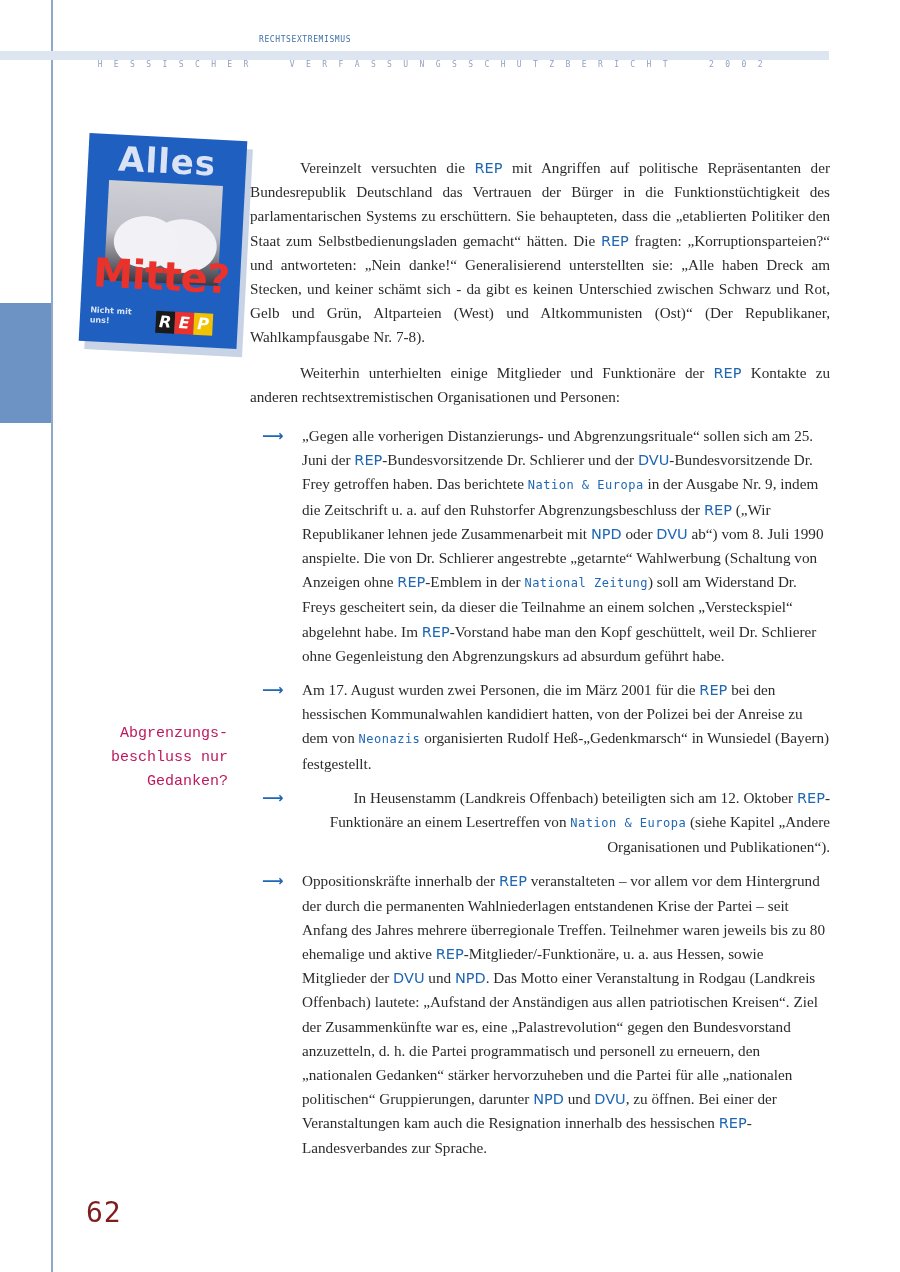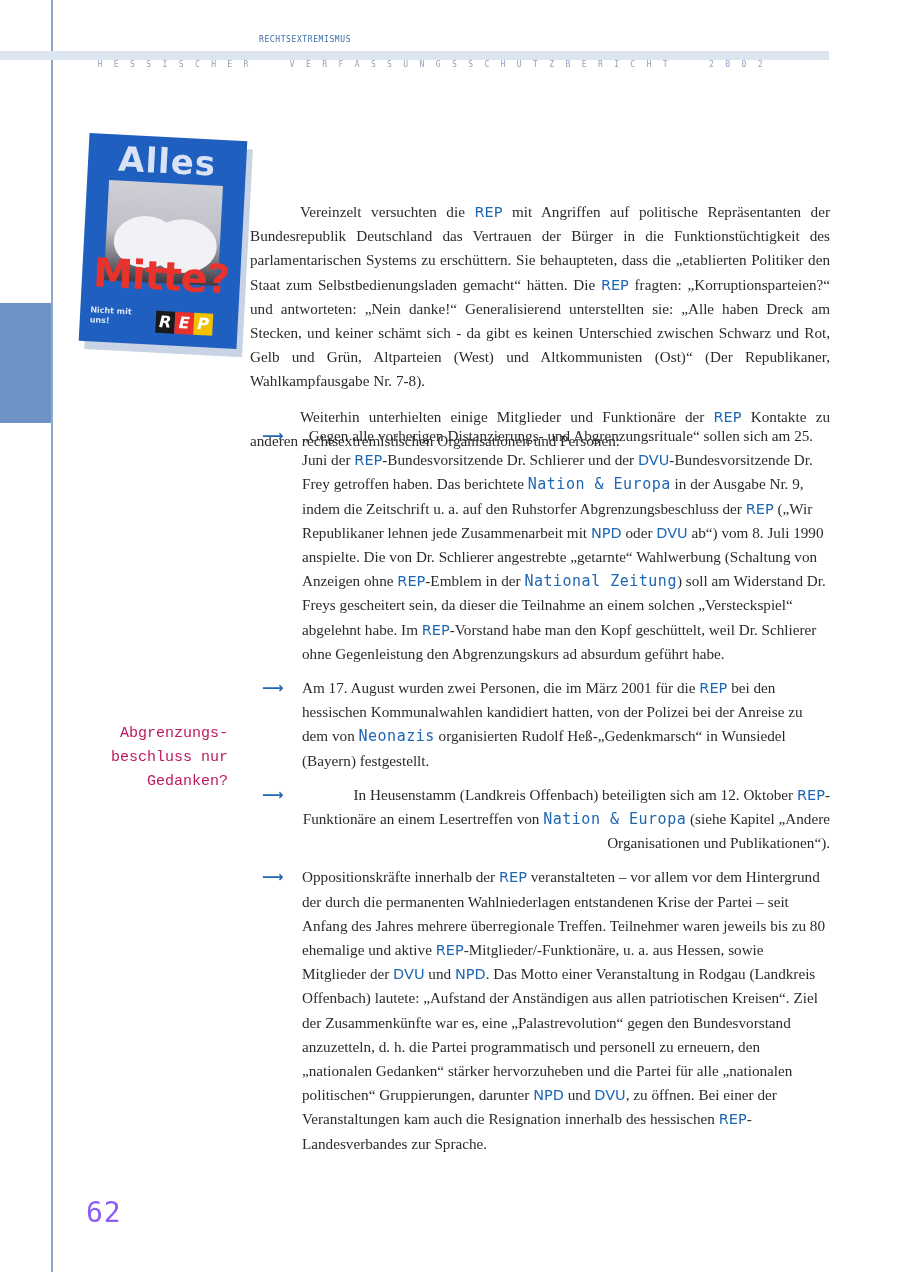--- a/index.html
+++ b/index.html
@@ -56,42 +56,42 @@
       position: absolute; left: 10px; top: 172px; width: 60px;
       font-family: "DejaVu Sans", sans-serif; font-weight: bold; font-size: 8px; line-height: 10px; color: #d9e3f5;
     }
     .poster-logo { position: absolute; left: 76px; top: 174px; height: 22px; display: flex; }
     .poster-logo span {
       display: inline-block; width: 19px; height: 22px; line-height: 22px; text-align: center;
       font-family: "DejaVu Sans", sans-serif; font-weight: bold; font-style: italic; font-size: 16px; color: #ffffff;
     }
     .text-block {
       position: absolute; left: 250px; width: 580px;
-      font-size: 15.2px; line-height: 24.2px; text-align: justify; margin-top: 44px;
+      font-size: 15.2px; line-height: 24.2px; text-align: justify;
     }
     .para { margin: 0; text-indent: 50px; }
     .hl {
       font-family: "DejaVu Sans", sans-serif; color: #1f66b3; font-size: 14.5px;
     }
     .hl-mono {
-      font-family: "DejaVu Sans Mono", monospace; color: #1f66b3; font-size: 15px; letter-spacing: 0.5px;
+      font-family: "DejaVu Sans Mono", monospace; color: #1f66b3; font-size: 12px; letter-spacing: 0.5px;
     }
     .bullets { position: absolute; left: 260px; top: 424px; width: 570px; }
     .bullet { position: relative; padding-left: 42px; font-size: 15.2px; line-height: 24.2px; margin-bottom: 10px; }
     .arrow {
       position: absolute; left: 2px; top: 0;
       font-family: "DejaVu Sans", sans-serif; font-weight: bold; color: #1f66b3; font-size: 15px;
     }
     .margin-note {
       position: absolute; left: 70px; top: 722px; width: 158px; text-align: right;
       font-family: Liberation Mono, monospace; font-size: 15px; line-height: 24px; color: #be185d;
     }
     .page-number {
       position: absolute; left: 86px; top: 1196px;
-      font-family: "DejaVu Sans Mono", monospace; font-size: 28px; color: #8b5cf6; letter-spacing: 1px;
+      font-family: "DejaVu Sans Mono", monospace; font-size: 28px; color: #7f1d1d; letter-spacing: 1px;
     }
   </style>
 </head>
 <body>
 
 <div class="vline"></div>
 <div class="side-tab"></div>
 
 <div class="header-label">RECHTSEXTREMISMUS</div>
 <div class="header-bar"></div>

